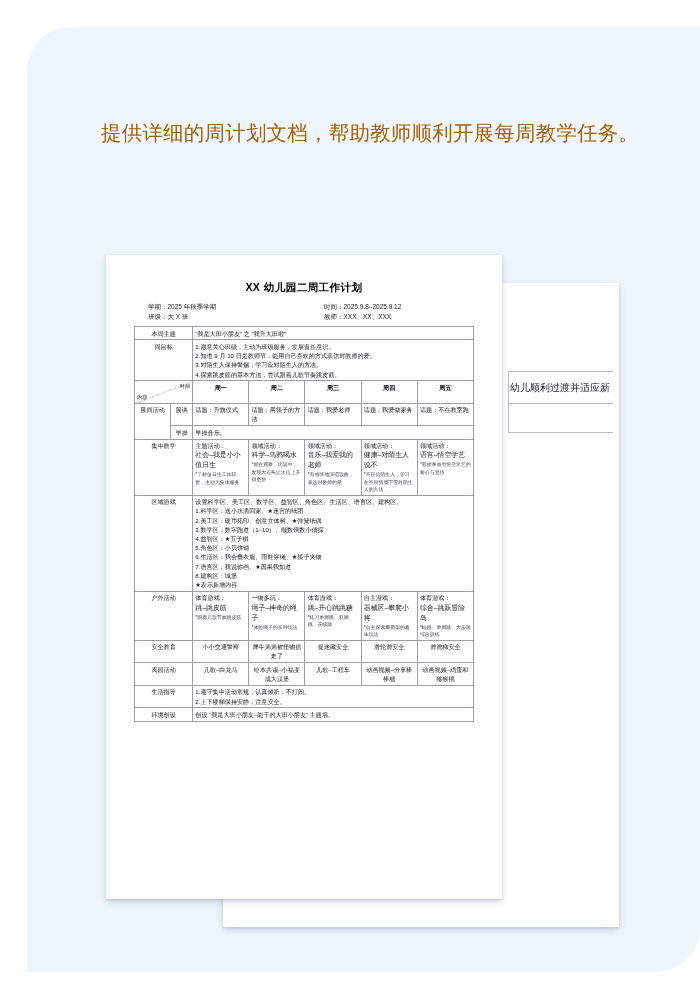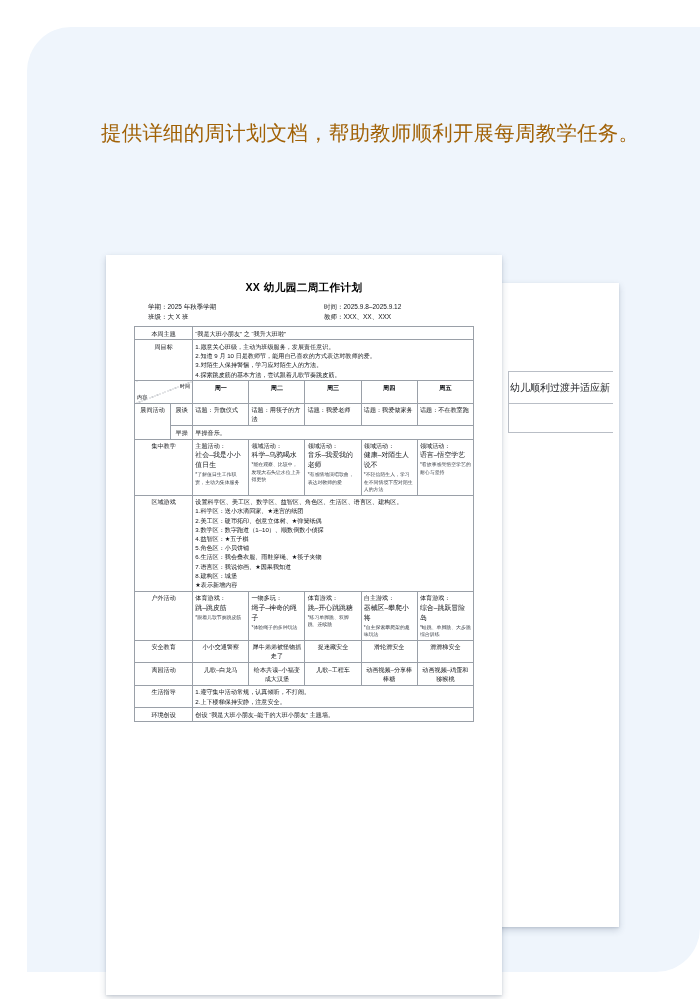--- a/index.html
+++ b/index.html
@@ -44,21 +44,21 @@
     left: 196px;
     top: 256px;
     width: 396px;
     height: 644px;
     z-index: 1;
   }
   #sheet-front {
     left: 79px;
     top: 228px;
     width: 396px;
-    height: 740px;
+    height: 644px;
     z-index: 2;
   }
   
   #back-frag {
     position: absolute;
     left: 285px;
     top: 88px;
     width: 105px;
     height: 62px;
     border: 1px solid #b9bec6;

